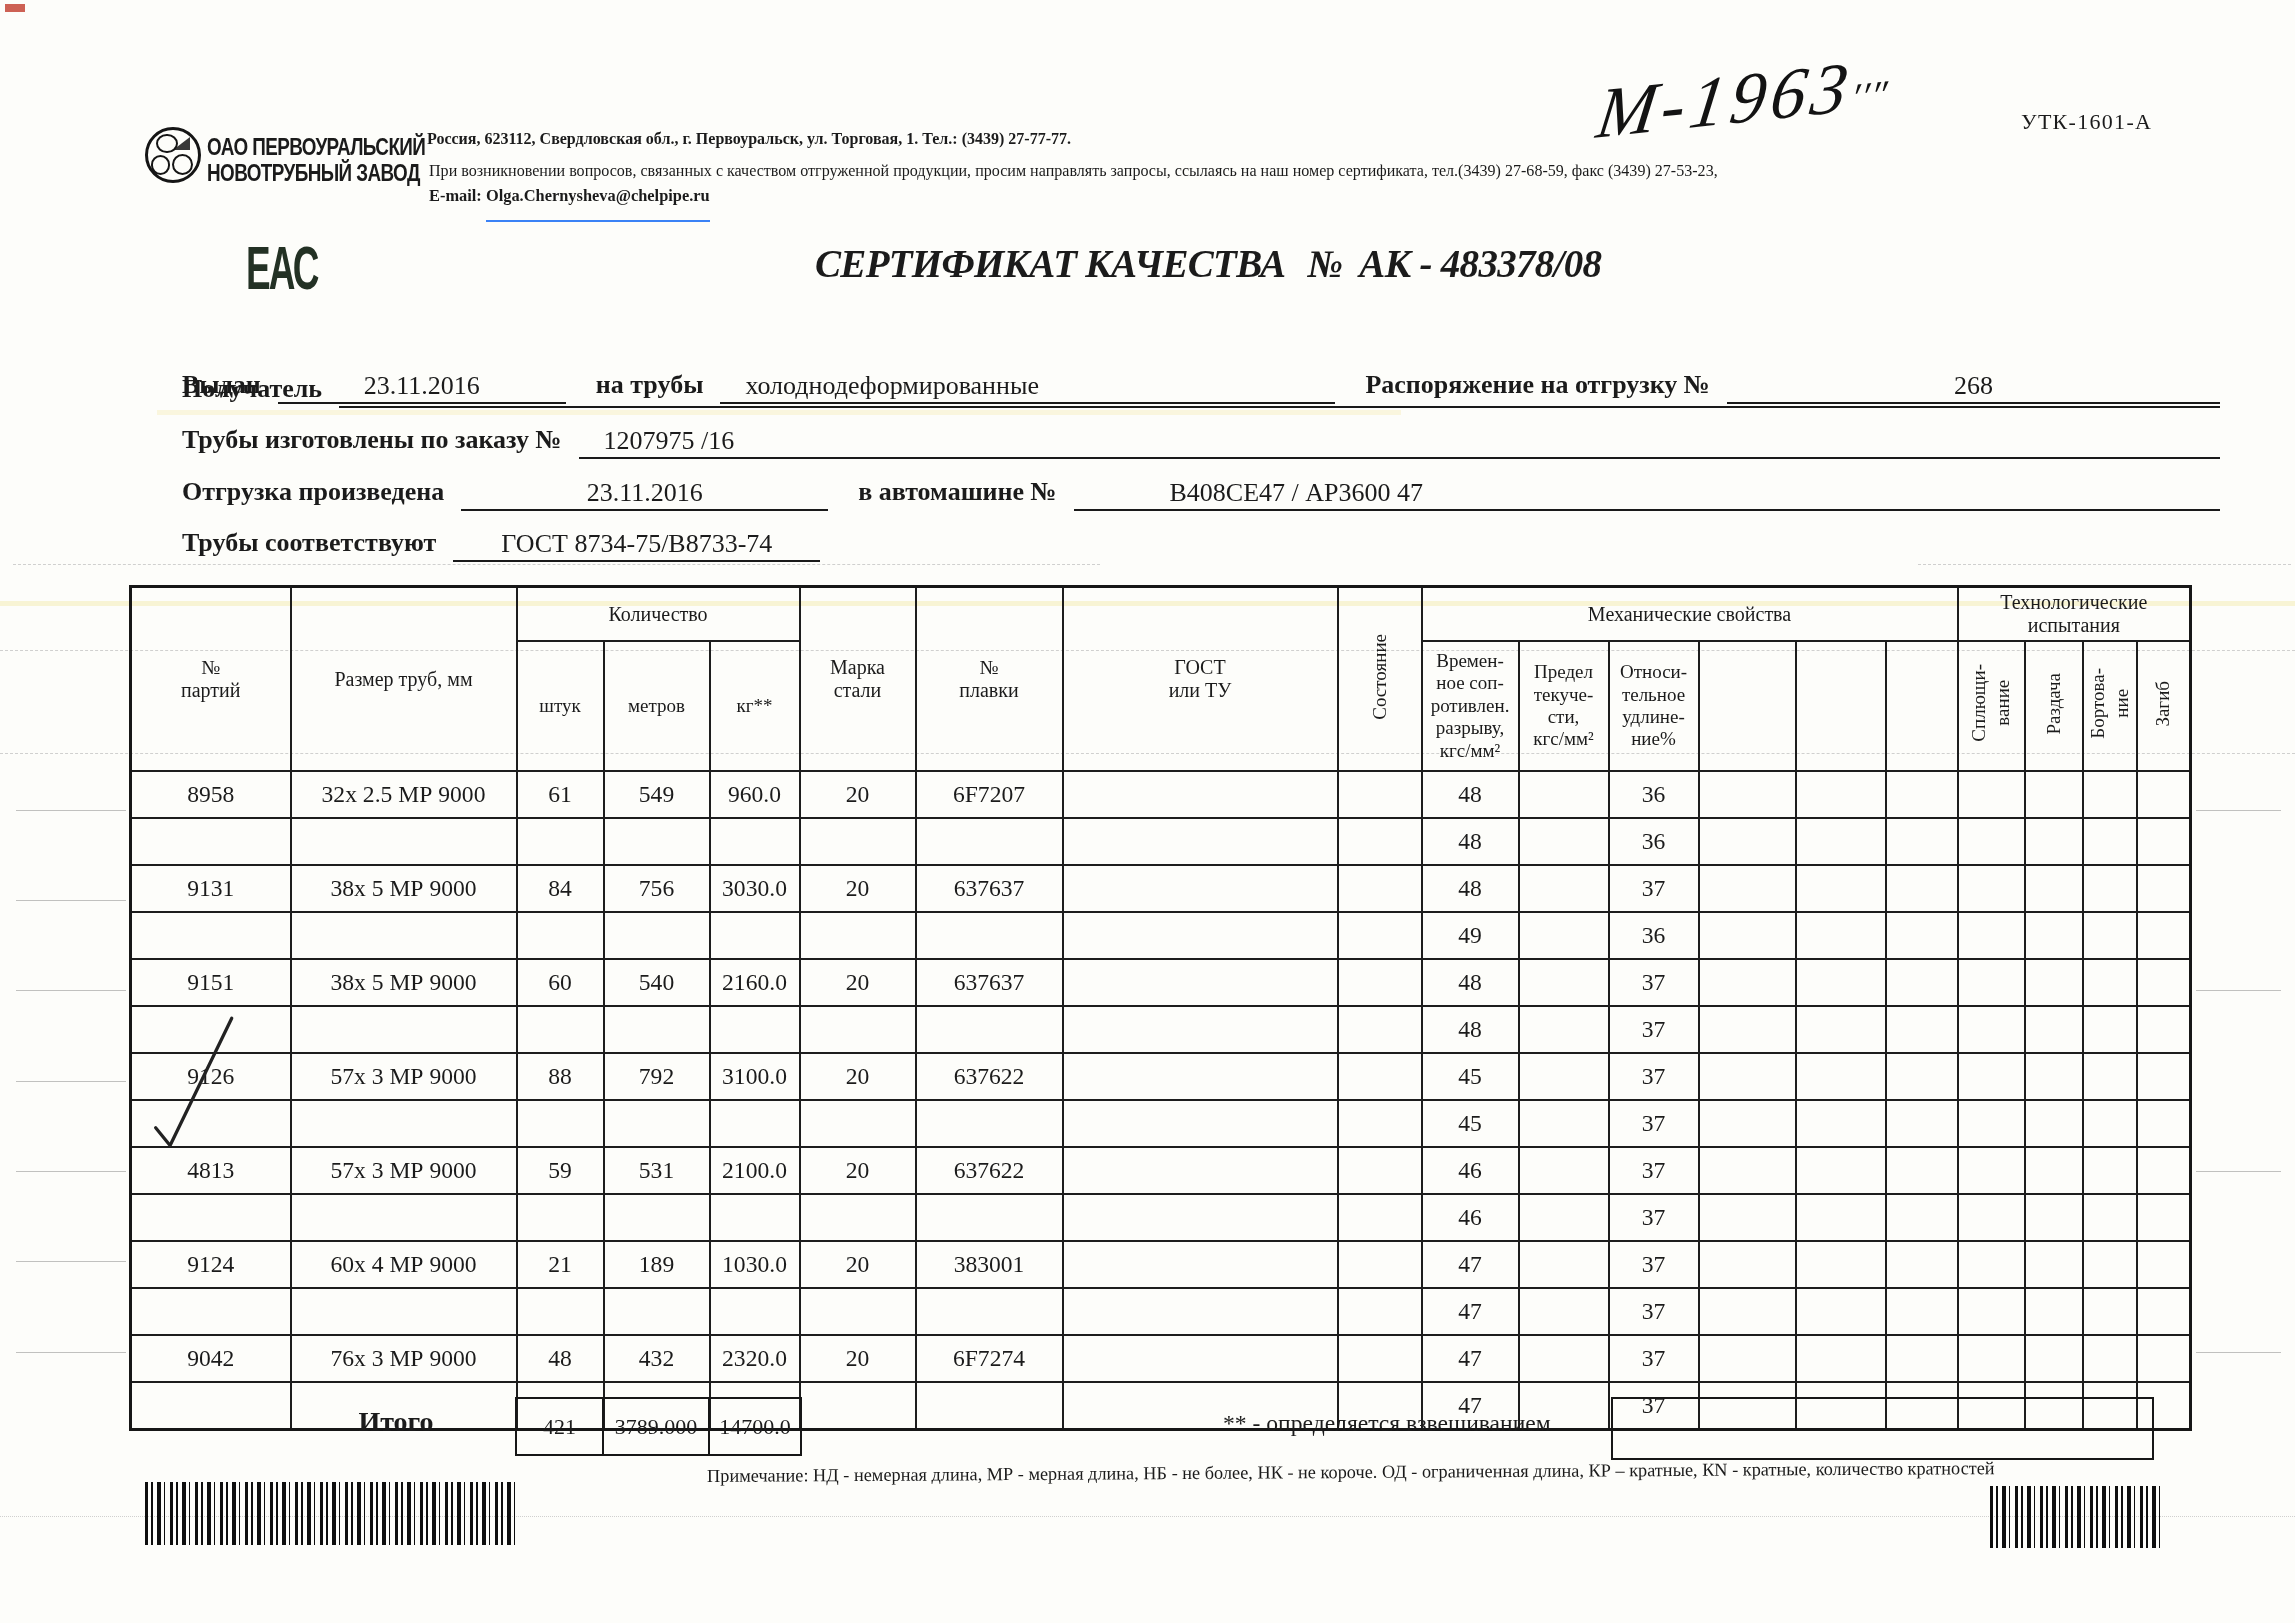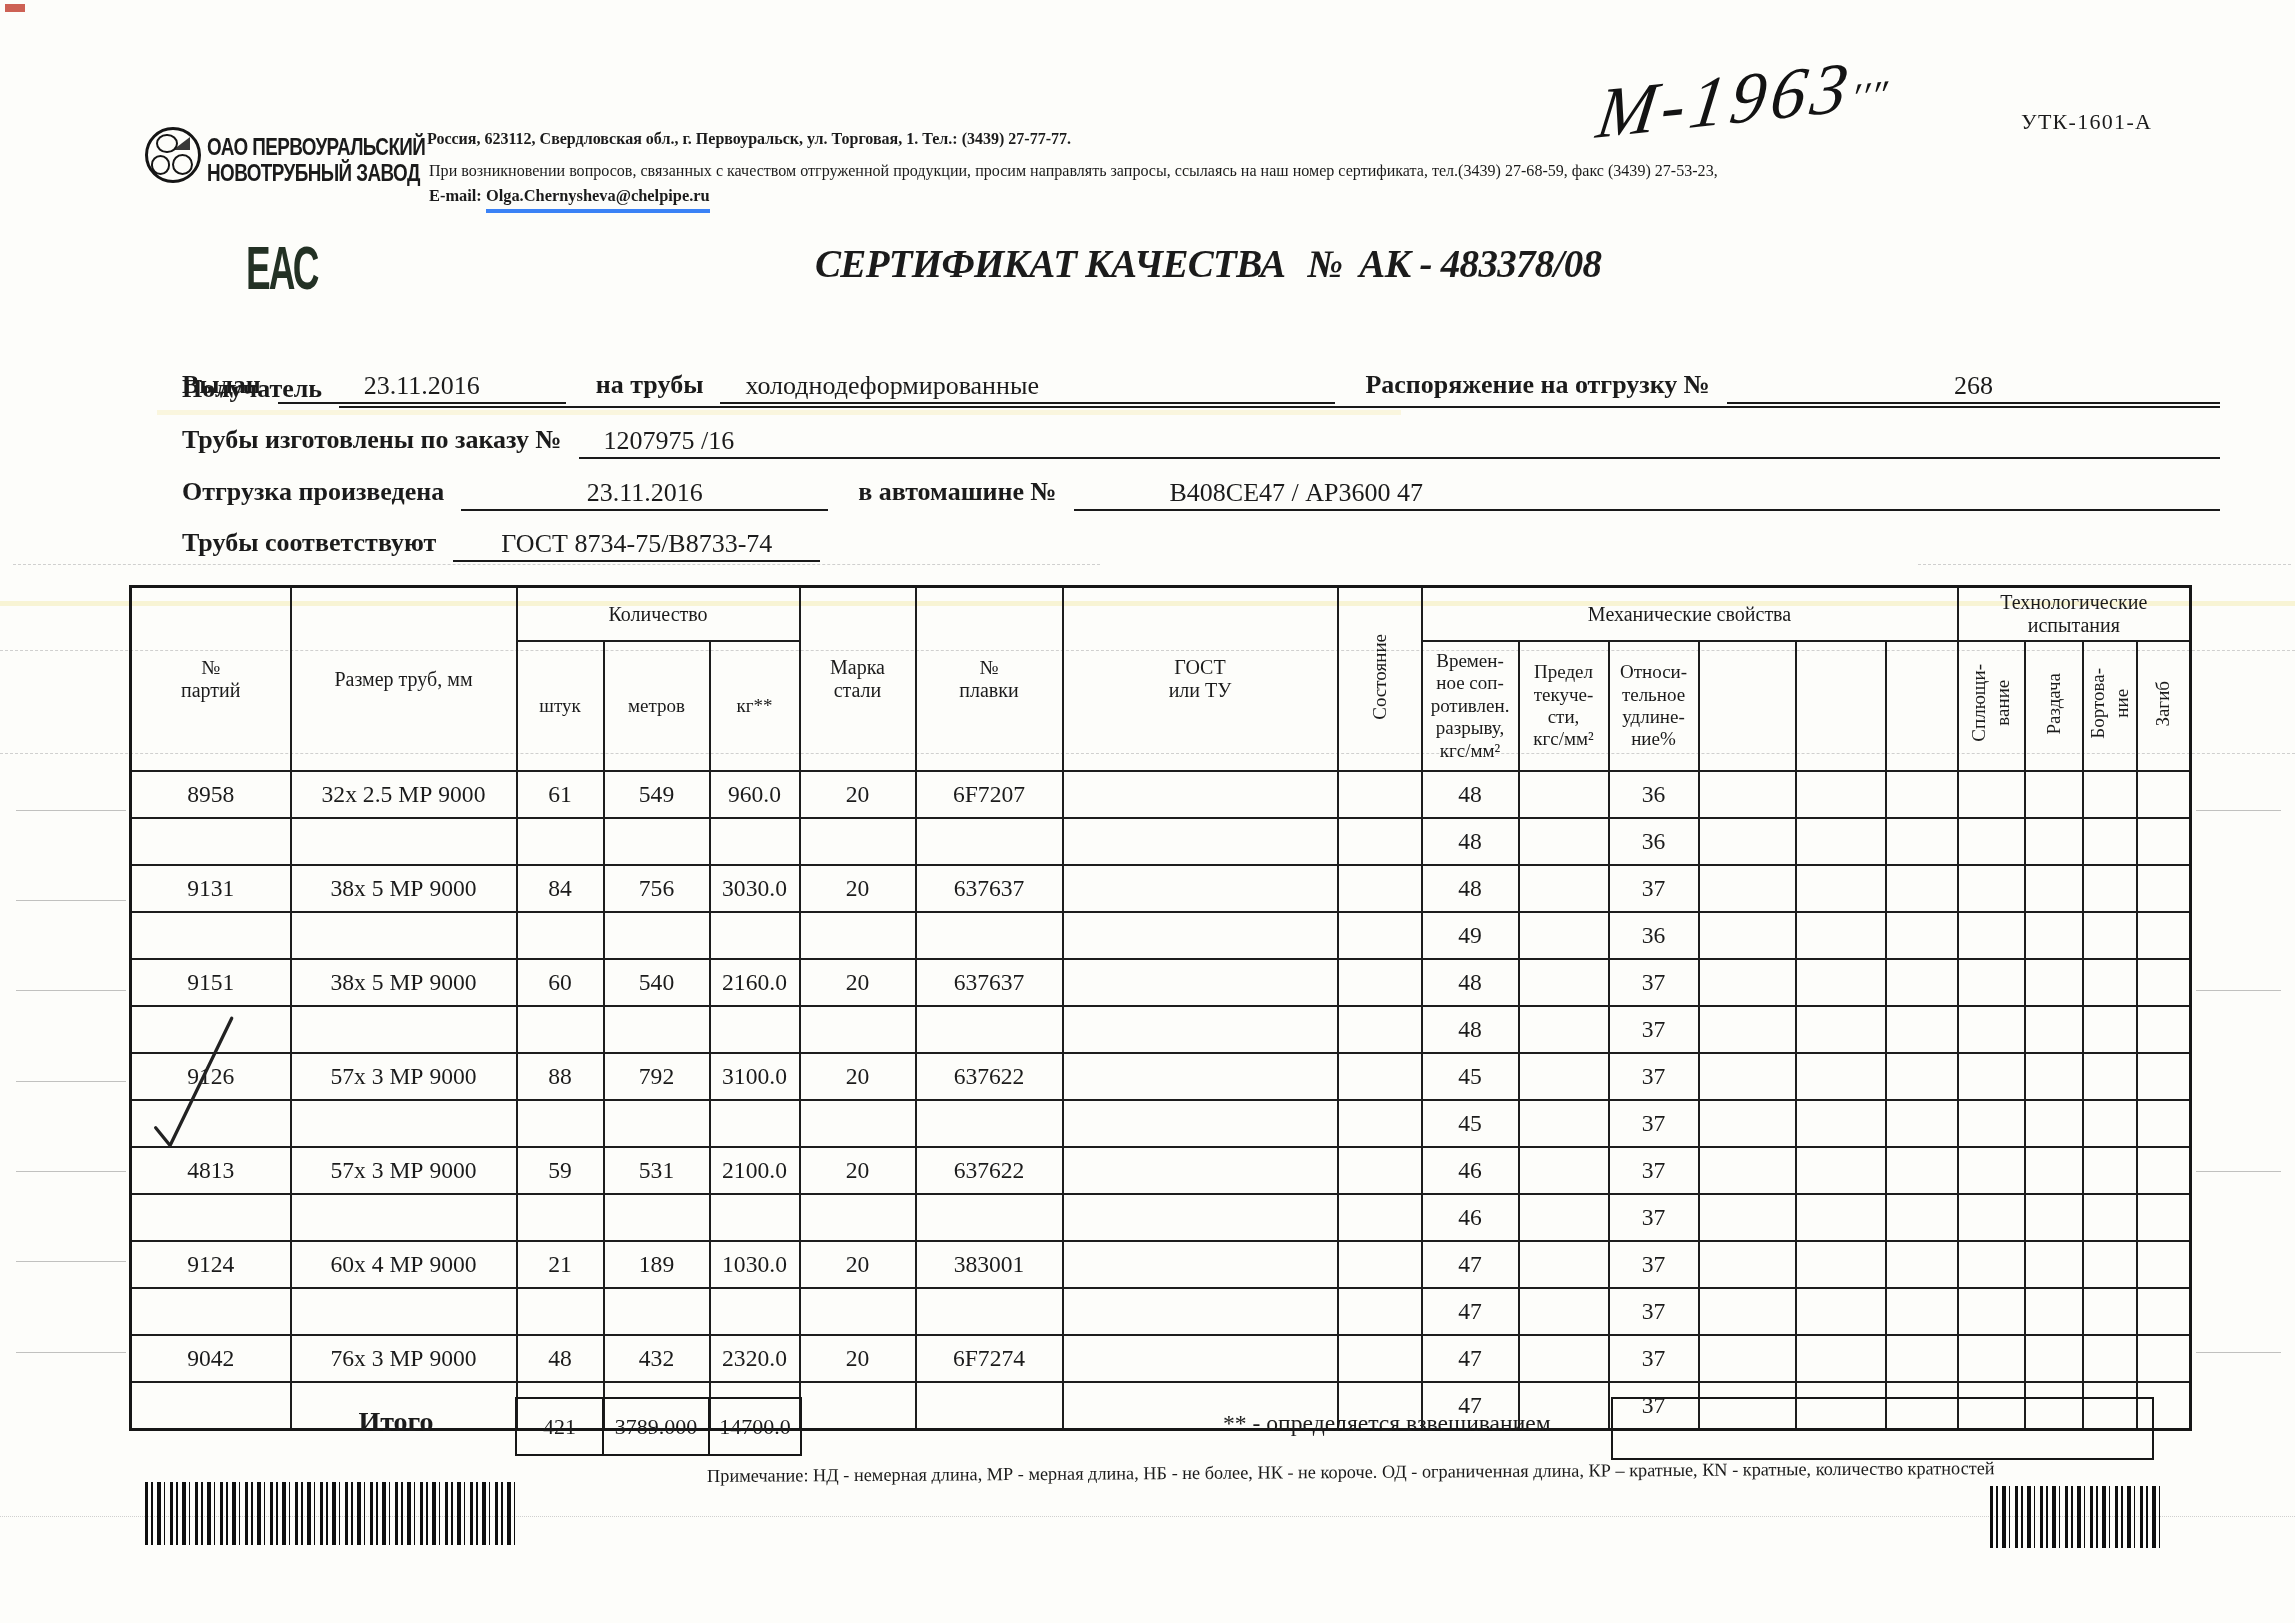--- a/index.html
+++ b/index.html
@@ -16,21 +16,21 @@
   .logo{position:absolute;left:145px;top:127px;width:56px;height:56px;border:3.3px solid #151515;border-radius:50%;box-sizing:border-box;}
   .logo .c{position:absolute;border:2.6px solid #151515;border-radius:50%;box-sizing:border-box;}
   .c1{width:22px;height:19.6px;left:7.9px;top:3.9px;}
   .c2{width:19.6px;height:19.6px;left:2.6px;top:25px;}
   .c3{width:21px;height:21px;left:23.6px;top:23.6px;}
   .tri{position:absolute;left:25px;top:6.5px;width:0;height:0;border-left:17px solid transparent;border-bottom:13px solid #151515;opacity:.85;}
   .company{position:absolute;left:207px;top:135px;font-family:"Liberation Sans",sans-serif;font-weight:700;font-size:23px;line-height:25.5px;letter-spacing:-0.7px;transform:scaleX(.82);transform-origin:left top;white-space:nowrap;}
   .addr1{position:absolute;left:427px;top:130px;font-weight:700;font-size:16px;white-space:nowrap;}
   .addr2{position:absolute;left:429px;top:161px;font-size:16.4px;white-space:nowrap;transform:scaleX(.98);transform-origin:left top;}
   .email-line{position:absolute;left:429px;top:186px;font-size:16.4px;font-weight:600;white-space:nowrap;}
-  .email-line .email{border-bottom:4px solid #3b82f6;padding-bottom:4px;}
+  .email-line .email{border-bottom:2px solid #3b82f6;padding-bottom:15px;}
   .handwritten{position:absolute;left:1597px;top:58px;font-size:71px;font-style:italic;font-weight:500;transform:rotate(-6deg) skewX(-14deg);letter-spacing:5.2px;color:#131313;white-space:nowrap;}
   .hw-tail{font-size:39px;letter-spacing:1.3px;}
   .form-code{position:absolute;left:2021px;top:109px;font-size:22px;letter-spacing:1.3px;white-space:nowrap;}
   .eac{position:absolute;left:246px;top:233px;font-family:"Liberation Sans",sans-serif;font-weight:700;font-size:41px;letter-spacing:-2px;color:#233124;transform:scaleY(1.5) scaleX(.9);transform-origin:left top;}
 
   .title{position:absolute;left:815px;top:241px;font-size:39px;font-weight:700;font-style:italic;white-space:nowrap;letter-spacing:-0.7px;}
   .title .tsep{margin:0 17px 0 22px;}
 
   
   .frow{position:absolute;left:182px;right:75px;display:flex;align-items:flex-end;font-size:26px;justify-content:flex-end;}

